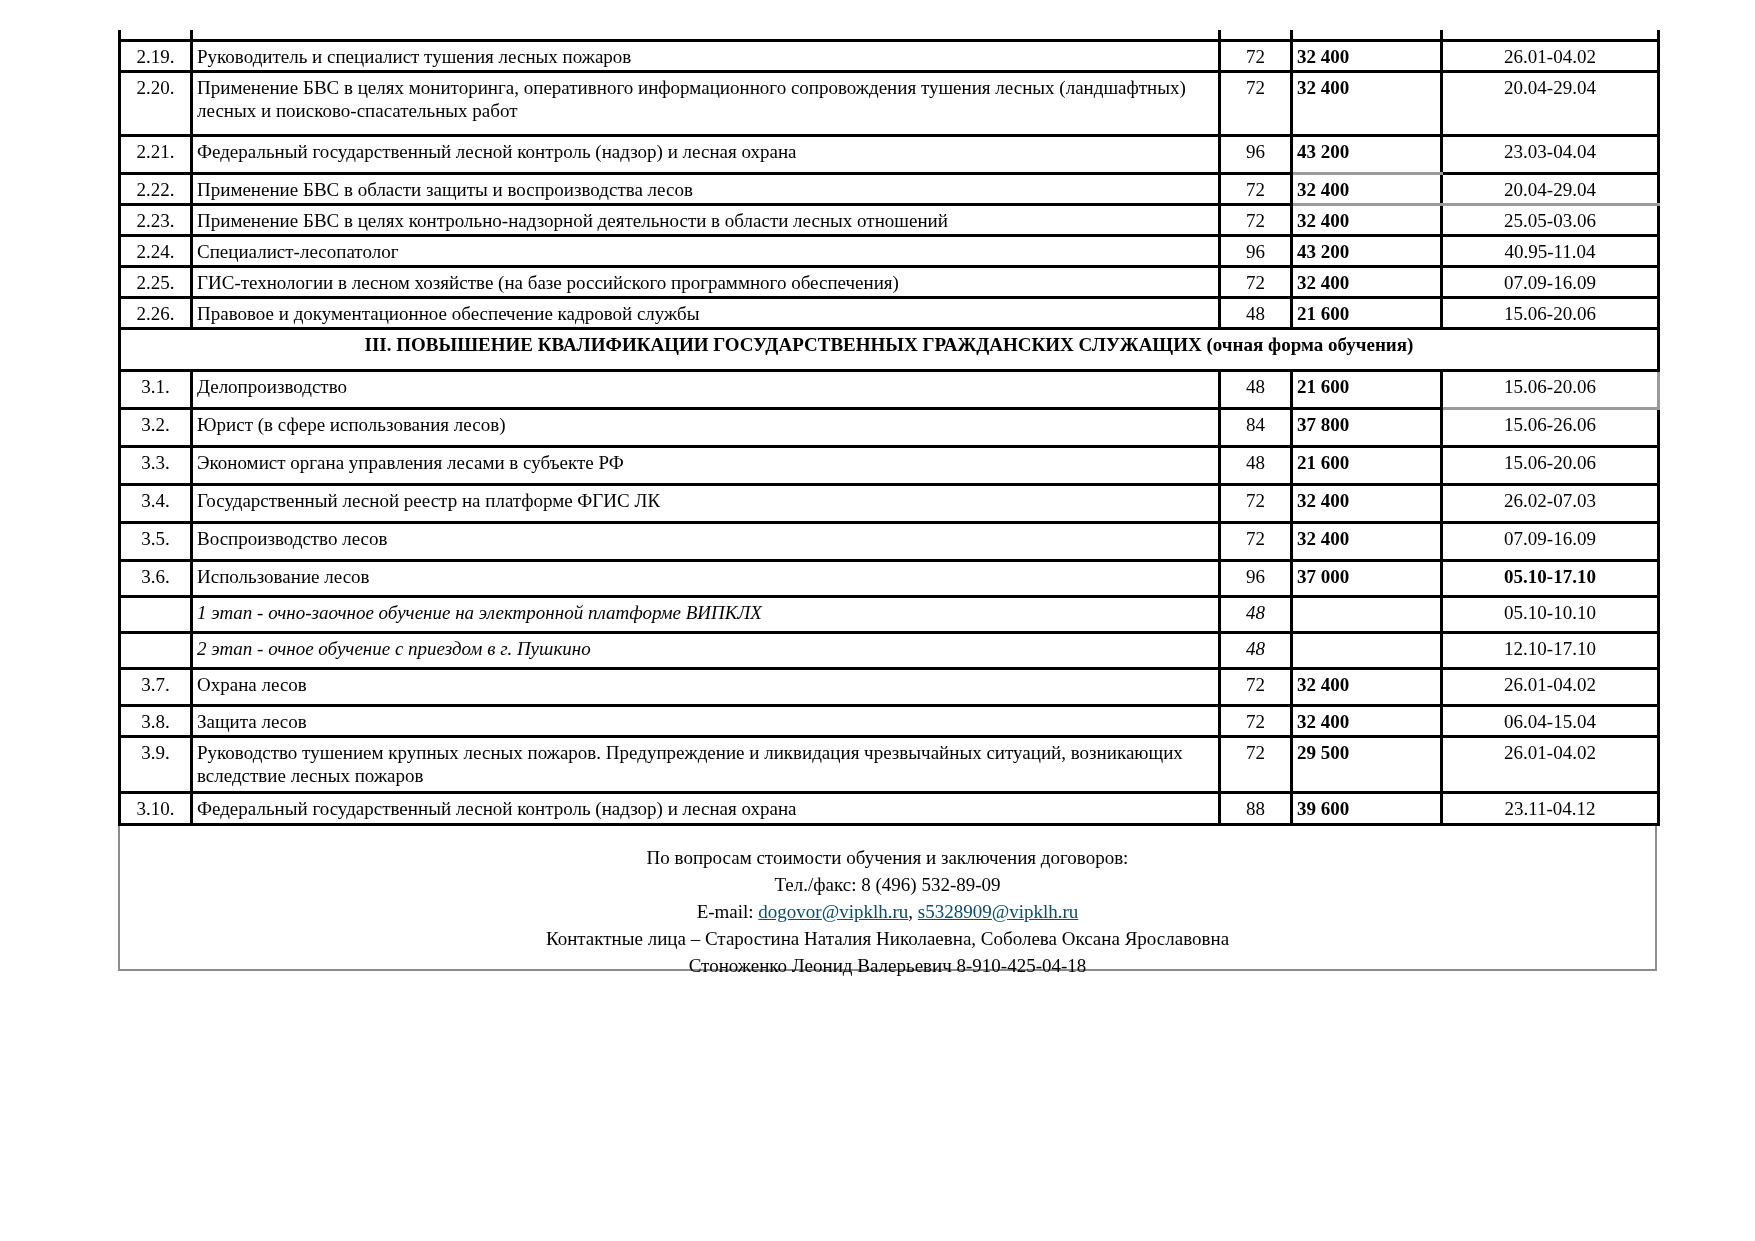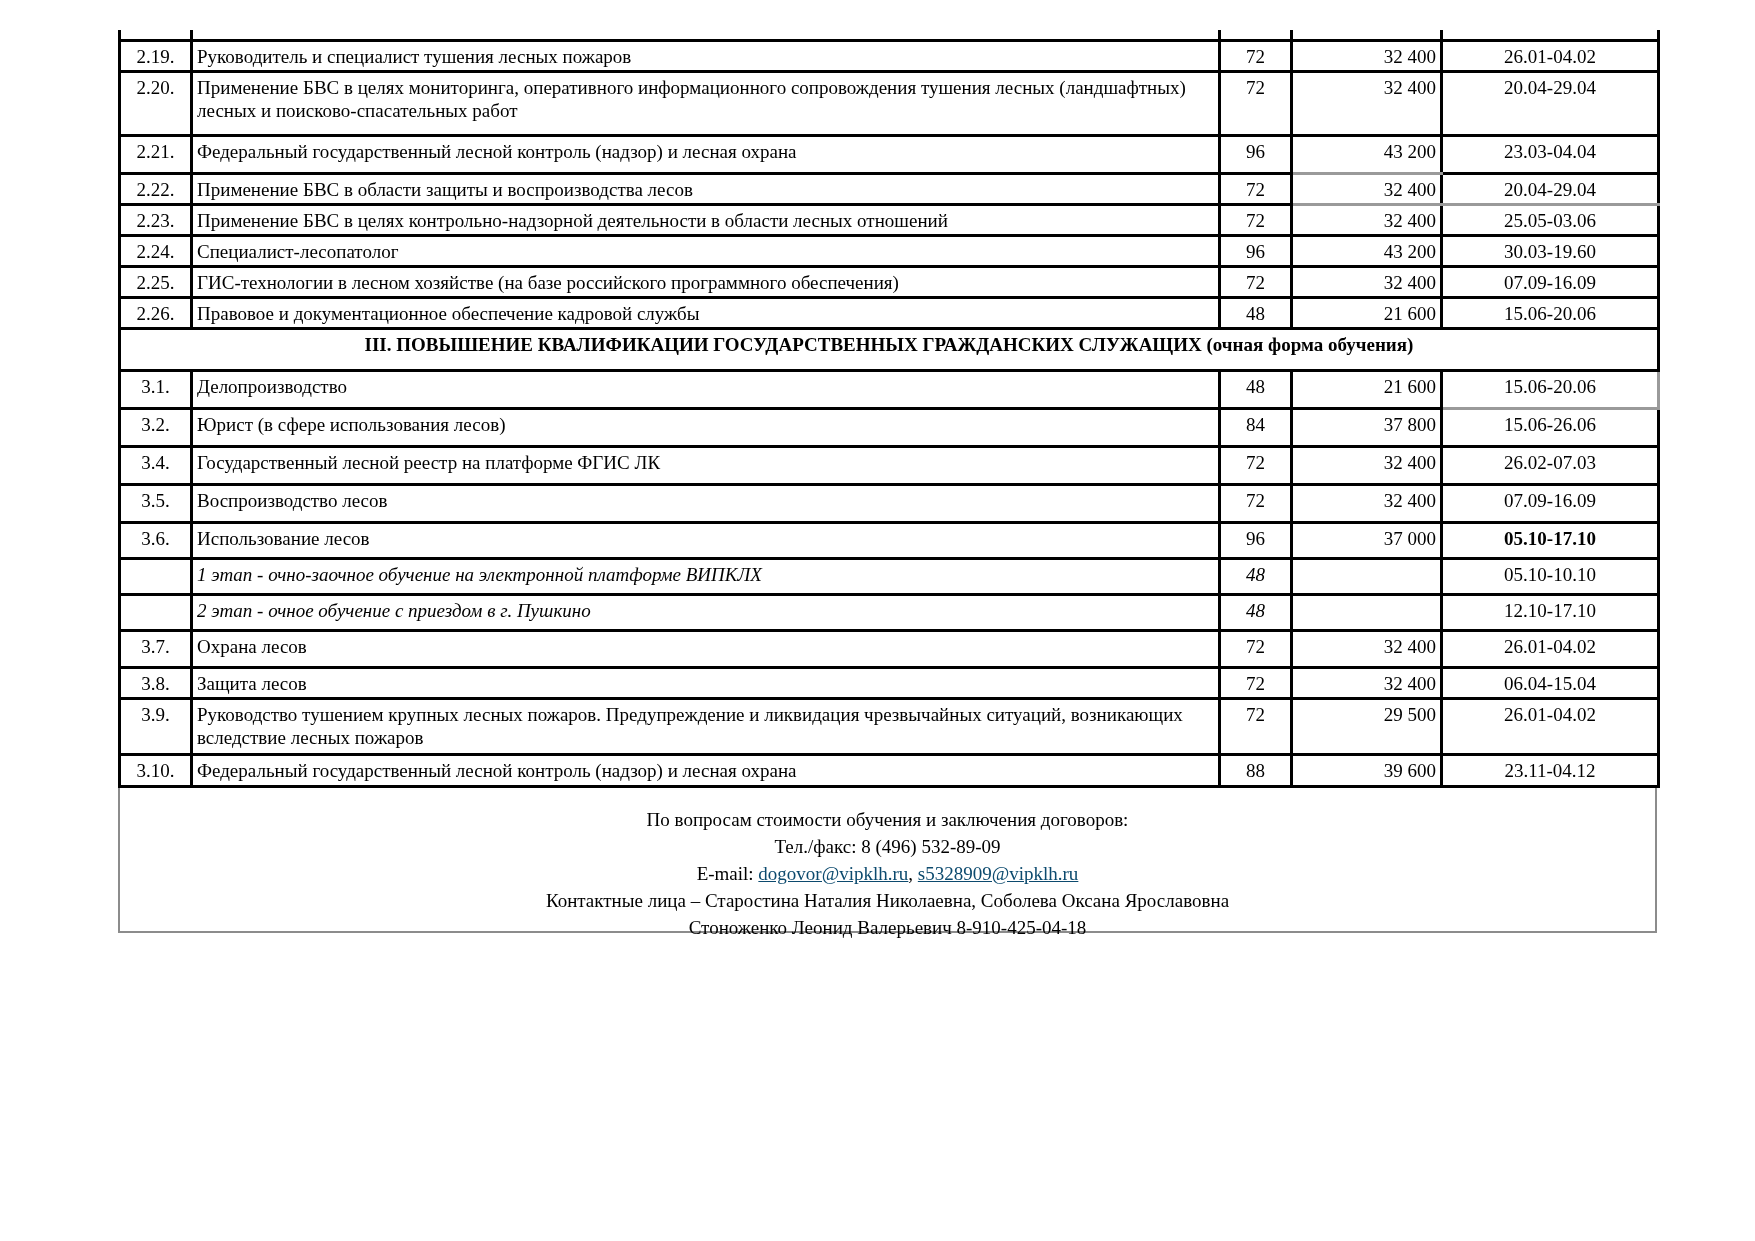--- a/index.html
+++ b/index.html
@@ -27,21 +27,21 @@
     border: 3px solid #000000;
     vertical-align: top;
     padding: 3px 4px 2px 4px;
     font-size: 19px;
     line-height: 23px;
     overflow: hidden;
   }
   td.num   { text-align: center; }
   td.name  { text-align: left; padding-left: 9px; padding-right: 9px; }
   td.hours { text-align: center; }
-  td.price { text-align: right; }
+  td.price { text-align: left; font-weight: bold; }
   td.dates { text-align: center; }
   tr.stub td { border-top: none; }
   tr.stub td { padding: 0; }
   td.sec-head {
     text-align: center;
     vertical-align: middle;
     font-weight: bold;
     font-size: 20px;
   }
   .it { font-style: italic; }
@@ -128,21 +128,21 @@
         <td class="hours">72</td>
         <td class="price gb-t">32 400</td>
         <td class="dates gb-t">25.05-03.06</td>
       </tr>
 
       <tr style="height:20px">
         <td class="num">2.24.</td>
         <td class="name">Специалист-лесопатолог</td>
         <td class="hours">96</td>
         <td class="price">43 200</td>
-        <td class="dates">30.03-19.60</td>
+        <td class="dates">40.95-11.04</td>
       </tr>
 
       <tr style="height:20px">
         <td class="num">2.25.</td>
         <td class="name">ГИС-технологии в лесном хозяйстве (на базе российского программного обеспечения)</td>
         <td class="hours">72</td>
         <td class="price">32 400</td>
         <td class="dates">07.09-16.09</td>
       </tr>
 
@@ -167,20 +167,27 @@
       </tr>
 
       <tr style="height:38px">
         <td class="num">3.2.</td>
         <td class="name">Юрист (в сфере использования лесов)</td>
         <td class="hours">84</td>
         <td class="price">37 800</td>
         <td class="dates gb-t">15.06-26.06</td>
       </tr>
 
+      <tr style="height:38px">
+        <td class="num">3.3.</td>
+        <td class="name">Экономист органа управления лесами в субъекте РФ</td>
+        <td class="hours">48</td>
+        <td class="price">21 600</td>
+        <td class="dates">15.06-20.06</td>
+      </tr>
 
       <tr style="height:38px">
         <td class="num">3.4.</td>
         <td class="name">Государственный лесной реестр на платформе ФГИС ЛК</td>
         <td class="hours">72</td>
         <td class="price">32 400</td>
         <td class="dates">26.02-07.03</td>
       </tr>
 
       <tr style="height:38px">

